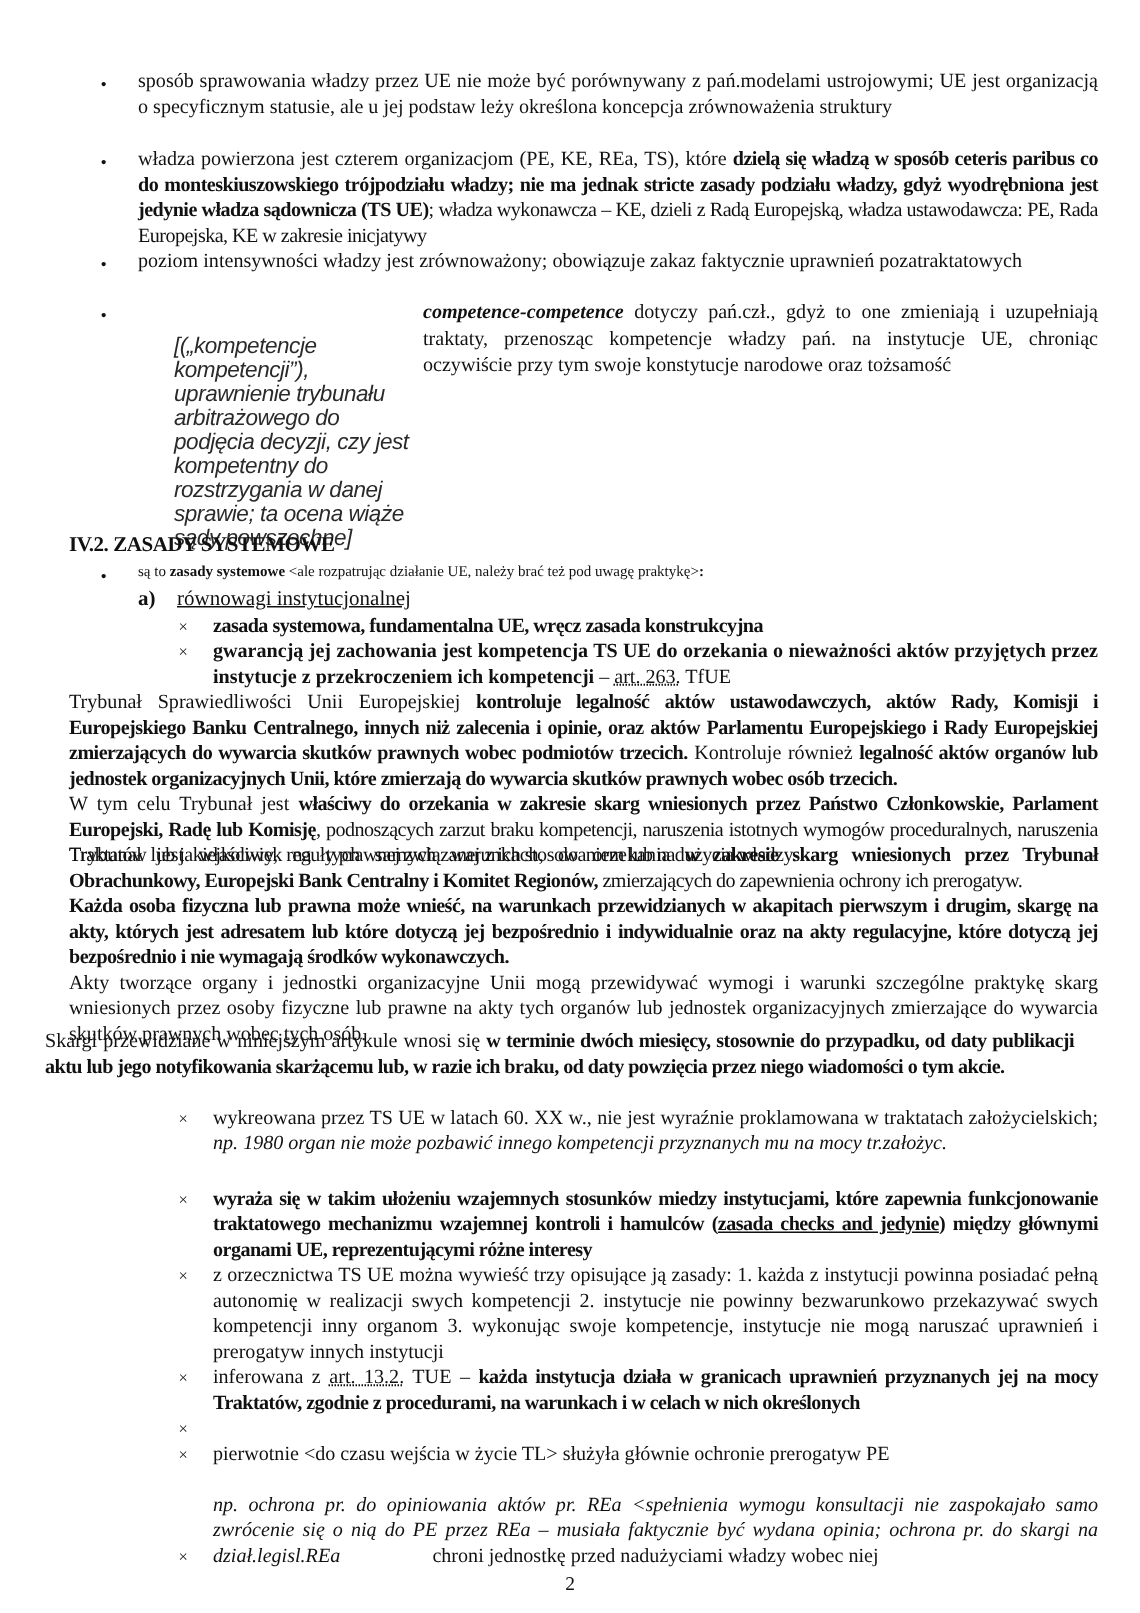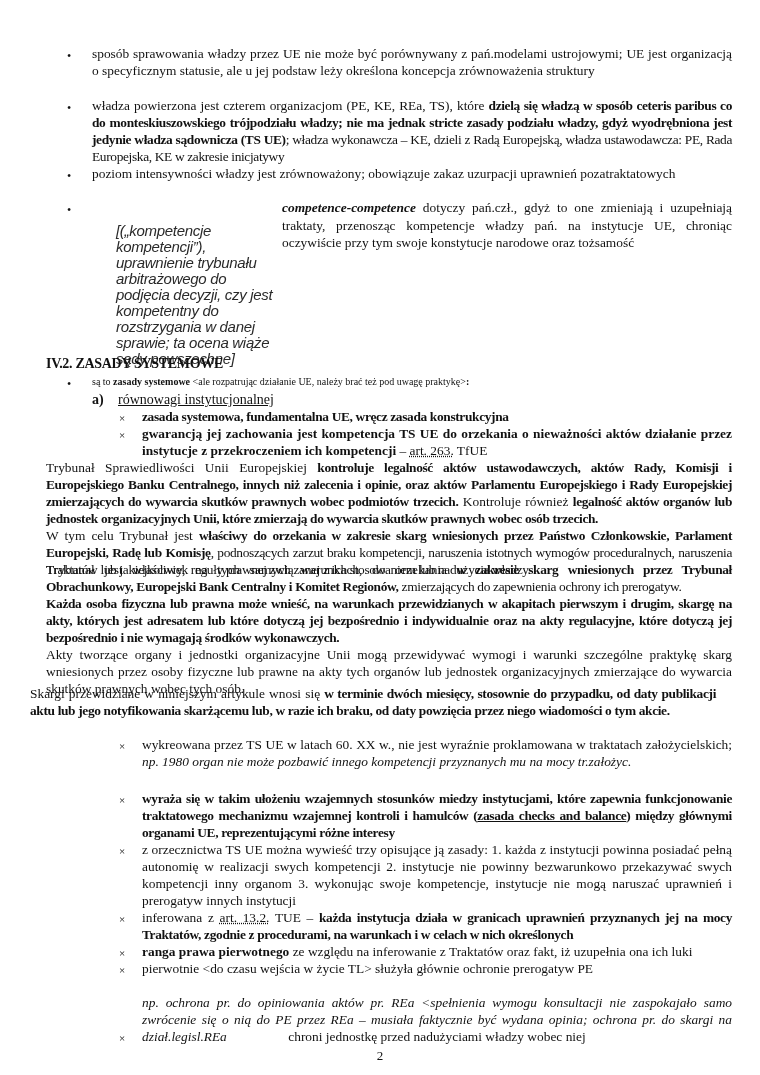--- a/index.html
+++ b/index.html
@@ -25,66 +25,65 @@
 
 <div class="page">
 
   <span class="bul" style="top:48px">•</span>
   <div class="blk just" style="left:92px; top:45px; width:640px;">sposób sprawowania władzy przez UE nie może być porównywany z pań.modelami ustrojowymi; UE jest organizacją o specyficznym statusie, ale u jej podstaw leży określona koncepcja zrównoważenia struktury</div>
 
   <span class="bul" style="top:100px">•</span>
   <div class="blk just" style="left:92px; top:97px; width:640px;"><span>władza powierzona jest czterem organizacjom (PE, KE, REa, TS), które </span><b class="cond">dzielą się władzą w sposób ceteris paribus co do monteskiuszowskiego trójpodziału władzy; nie ma jednak stricte zasady podziału władzy, gdyż wyodrębniona jest jedynie władza sądownicza (TS UE)</b><span class="cond">; władza wykonawcza – KE, dzieli z Radą Europejską, władza ustawodawcza: PE, Rada Europejska, KE w zakresie inicjatywy</span></div>
 
   <span class="bul" style="top:168px">•</span>
-  <div class="blk just" style="left:92px; top:165px; width:640px;">poziom intensywności władzy jest zrównoważony; obowiązuje zakaz uzurpacji uprawnień pozatraktatowych</div>
+  <div class="blk just" style="left:92px; top:165px; width:640px;">poziom intensywności władzy jest zrównoważony; obowiązuje zakaz faktycznie uprawnień pozatraktatowych</div>
 
   <span class="bul" style="top:202px">•</span>
   <div class="side">[(„kompetencje kompetencji”), uprawnienie trybunału arbitrażowego do podjęcia decyzji, czy jest kompetentny do rozstrzygania w danej sprawie; ta ocena wiąże sądy powszechne]</div>
   <div class="blk just" style="left:282px; top:199px; width:450px; line-height:17.5px;"><b class="i">competence-competence</b><span> dotyczy pań.czł., gdyż to one zmieniają i uzupełniają traktaty, przenosząc kompetencje władzy pań. na instytucje UE, chroniąc oczywiście przy tym swoje konstytucje narodowe oraz tożsamość</span></div>
 
   <h2>IV.2. ZASADY SYSTEMOWE</h2>
 
   <span class="bul" style="top:376px">•</span>
   <div class="blk" style="left:92px; top:373px; width:640px; font-size:10px;"><span>są to </span><b>zasady systemowe</b><span> &lt;ale rozpatrując działanie UE, należy brać też pod uwagę praktykę&gt;</span><b>:</b></div>
 
   <div class="blk" style="left:92px; top:391px; font-size:14px;"><b>a)</b></div>
   <div class="blk u" style="left:118px; top:391px; font-size:14px;">równowagi instytucjonalnej</div>
 
   <span class="xb" style="left:119px; top:410px">×</span>
   <div class="blk cond" style="left:142px; top:408px; width:590px;"><b>zasada systemowa, fundamentalna UE, wręcz zasada konstrukcyjna</b></div>
 
   <span class="xb" style="left:119px; top:427px">×</span>
-  <div class="blk just" style="left:142px; top:425px; width:590px;"><b>gwarancją jej zachowania jest kompetencja TS UE do orzekania o nieważności aktów działanie przez instytucje z przekroczeniem ich kompetencji</b><span> – </span><span class="ud">art. 263.</span><span> TfUE</span></div>
+  <div class="blk just" style="left:142px; top:425px; width:590px;"><b>gwarancją jej zachowania jest kompetencja TS UE do orzekania o nieważności aktów przyjętych przez instytucje z przekroczeniem ich kompetencji</b><span> – </span><span class="ud">art. 263.</span><span> TfUE</span></div>
 
   <div class="blk just" style="left:46px; top:459px; width:686px;"><span>Trybunał Sprawiedliwości Unii Europejskiej </span><b class="cond">kontroluje legalność aktów ustawodawczych, aktów Rady, Komisji i Europejskiego Banku Centralnego, innych niż zalecenia i opinie, oraz aktów Parlamentu Europejskiego i Rady Europejskiej zmierzających do wywarcia skutków prawnych wobec podmiotów trzecich.</b><span> Kontroluje również </span><b class="cond">legalność aktów organów lub jednostek organizacyjnych Unii, które zmierzają do wywarcia skutków prawnych wobec osób trzecich.</b></div>
 
   <div class="blk just" style="left:46px; top:527px; width:686px;"><span>W tym celu Trybunał jest </span><b class="cond">właściwy do orzekania w zakresie skarg wniesionych przez Państwo Członkowskie, Parlament Europejski, Radę lub Komisję</b><span class="cond">, podnoszących zarzut braku kompetencji, naruszenia istotnych wymogów proceduralnych, naruszenia Traktatów lub jakiejkolwiek reguły prawnej związanej z ich stosowaniem lub nadużycia władzy.</span></div>
 
   <div class="blk just cond" style="left:46px; top:595px; width:686px;"><b>Każda osoba fizyczna lub prawna może wnieść, na warunkach przewidzianych w akapitach pierwszym i drugim, skargę na akty, których jest adresatem lub które dotyczą jej bezpośrednio i indywidualnie oraz na akty regulacyjne, które dotyczą jej bezpośrednio i nie wymagają środków wykonawczych.</b></div>
 
   <div class="blk just" style="left:46px; top:561px; width:686px;"><span>Trybunał jest właściwy, na tych samych warunkach, do orzekania </span><b class="cond">w zakresie skarg wniesionych przez Trybunał Obrachunkowy, Europejski Bank Centralny i Komitet Regionów,</b><span class="cond"> zmierzających do zapewnienia ochrony ich prerogatyw.</span></div>
 
   <div class="blk just" style="left:46px; top:646px; width:686px;">Akty tworzące organy i jednostki organizacyjne Unii mogą przewidywać wymogi i warunki szczególne praktykę skarg wniesionych przez osoby fizyczne lub prawne na akty tych organów lub jednostek organizacyjnych zmierzające do wywarcia skutków prawnych wobec tych osób.</div>
 
   <div class="blk just" style="left:30px; top:685px; width:686px;"><span>Skargi przewidziane w niniejszym artykule wnosi się </span><b class="cond">w terminie dwóch miesięcy, stosownie do przypadku, od daty publikacji aktu lub jego notyfikowania skarżącemu lub, w razie ich braku, od daty powzięcia przez niego wiadomości o tym akcie.</b></div>
 
   <span class="xb" style="left:119px; top:738px">×</span>
   <div class="blk just" style="left:142px; top:736px; width:590px;"><span>wykreowana przez TS UE w latach 60. XX w., nie jest wyraźnie proklamowana w traktatach założycielskich; </span><i>np. 1980 organ nie może pozbawić innego kompetencji przyznanych mu na mocy tr.założyc.</i></div>
 
   <span class="xb" style="left:119px; top:792px">×</span>
-  <div class="blk just cond" style="left:142px; top:790px; width:590px;"><b>wyraża się w takim ułożeniu wzajemnych stosunków miedzy instytucjami, które zapewnia funkcjonowanie traktatowego mechanizmu wzajemnej kontroli i hamulców (</b><b class="u">zasada checks and balance</b><b>) między głównymi organami UE, reprezentującymi różne interesy</b></div>
+  <div class="blk just cond" style="left:142px; top:790px; width:590px;"><b>wyraża się w takim ułożeniu wzajemnych stosunków miedzy instytucjami, które zapewnia funkcjonowanie traktatowego mechanizmu wzajemnej kontroli i hamulców (</b><b class="u">zasada checks and jedynie</b><b>) między głównymi organami UE, reprezentującymi różne interesy</b></div>
 
   <span class="xb" style="left:119px; top:843px">×</span>
   <div class="blk just" style="left:142px; top:841px; width:590px;">z orzecznictwa TS UE można wywieść trzy opisujące ją zasady: 1. każda z instytucji powinna posiadać pełną autonomię w realizacji swych kompetencji 2. instytucje nie powinny bezwarunkowo przekazywać swych kompetencji inny organom 3. wykonując swoje kompetencje, instytucje nie mogą naruszać uprawnień i prerogatyw innych instytucji</div>
 
   <span class="xb" style="left:119px; top:911px">×</span>
   <div class="blk just" style="left:142px; top:909px; width:590px;"><span>inferowana z </span><span class="ud">art. 13.2.</span><span> TUE – </span><b class="cond">każda instytucja działa w granicach uprawnień przyznanych jej na mocy Traktatów, zgodnie z procedurami, na warunkach i w celach w nich określonych</b></div>
 
   <span class="xb" style="left:119px; top:945px">×</span>
-  <div class="blk" style="left:142px; top:943px; width:590px;"><b>ranga prawa pierwotnego</b><span> ze względu na inferowanie z Traktatów oraz fakt, iż uzupełnia ona ich luki</span></div>
 
   <span class="xb" style="left:119px; top:962px">×</span>
   <div class="blk just i" style="left:142px; top:977px; width:590px;">np. ochrona pr. do opiniowania aktów pr. REa &lt;spełnienia wymogu konsultacji nie zaspokajało samo zwrócenie się o nią do PE przez REa – musiała faktycznie być wydana opinia; ochrona pr. do skargi na dział.legisl.REa</div>
   <div class="blk" style="left:142px; top:960px; width:590px;">pierwotnie &lt;do czasu wejścia w życie TL&gt; służyła głównie ochronie prerogatyw PE</div>
 
   <span class="xb" style="left:119px; top:1030px">×</span>
   <div class="blk" style="left:142px; top:1028px; width:590px;text-align:center;">chroni jednostkę przed nadużyciami władzy wobec niej</div>
 
   <div class="pgnum" style="top:1047px">2</div>
 </div>

